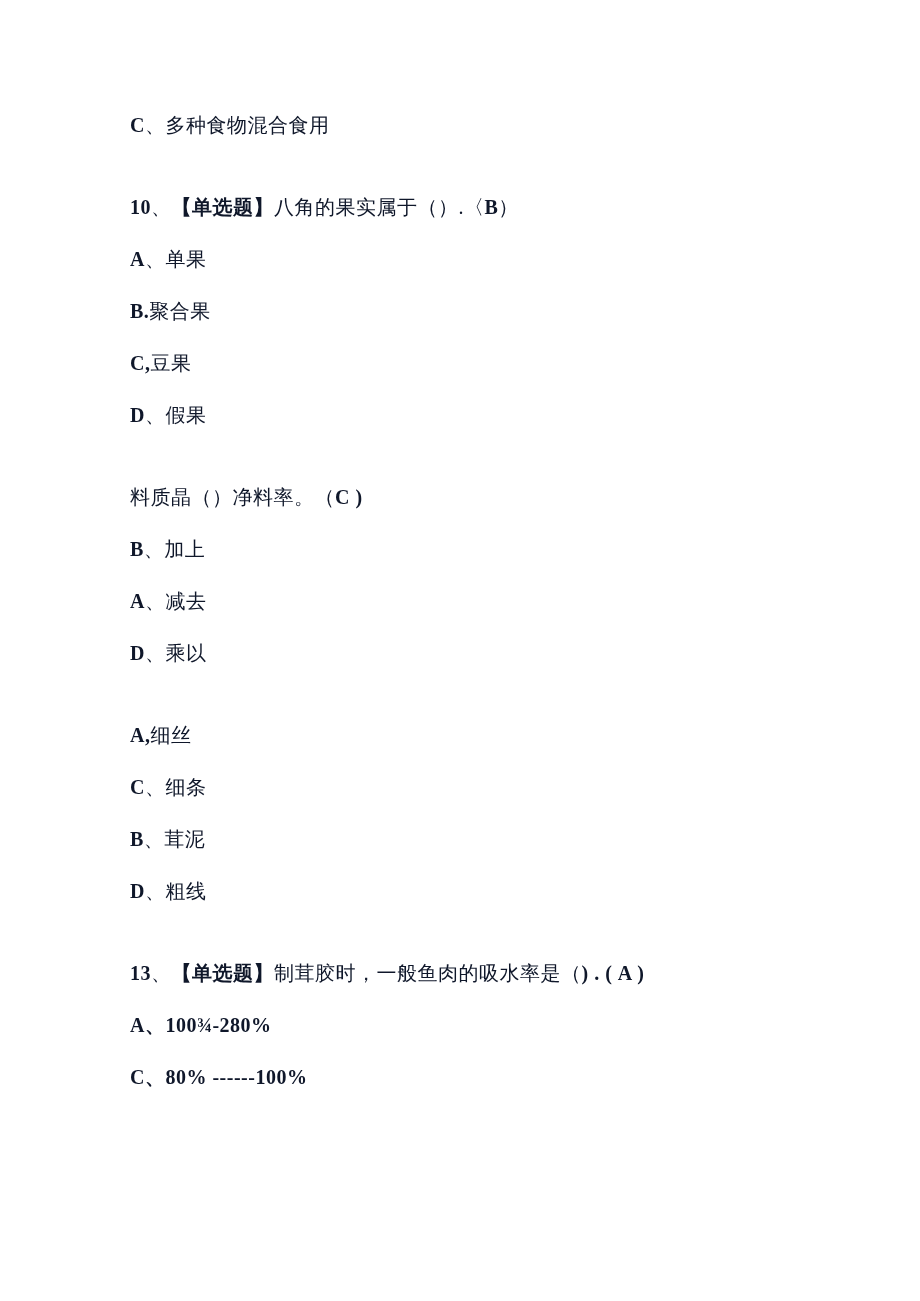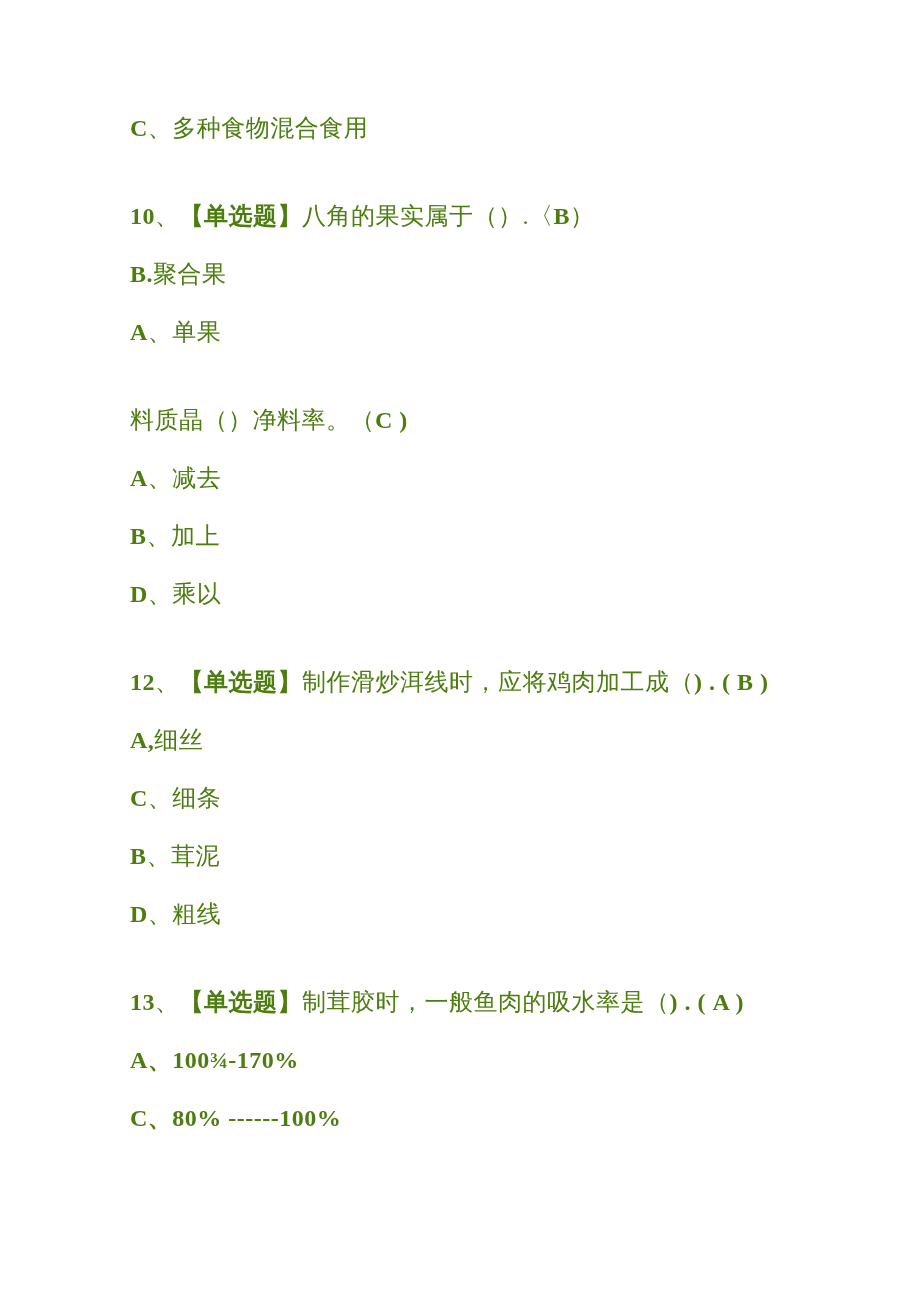--- a/index.html
+++ b/index.html
@@ -7,24 +7,24 @@
     padding: 0;
     background: #ffffff;
     font-family: "SimSun", "宋体", serif;
     width: 920px;
   }
   .page {
     padding: 110px 130px 80px 130px;
     box-sizing: border-box;
   }
   .line {
-    font-size: 24px;
+    font-size: 20px;
     line-height: 1.5;
     margin-bottom: 22px;
-    color: #4d7c0f;
+    color: #0f172a;
     letter-spacing: 0.5px;
   }
   .bold {
     font-weight: bold;
   }
   .gap {
     height: 30px;
   }
 </style>
 </head>
@@ -35,60 +35,63 @@
   <div class="line">
     <span class="bold">C</span><span>、</span><span>多种食物混合食用</span>
   </div>
 
   <div class="gap"></div>
 
   <div class="line">
     <span class="bold">10</span><span>、</span><span class="bold">【单选题】</span><span>八角的果实属于（）.〈</span><span class="bold">B</span><span>）</span>
   </div>
   <div class="line">
+    <span class="bold">A</span><span>、单果</span>
+  </div>
+  <div class="line">
     <span class="bold">B.</span><span>聚合果</span>
   </div>
   <div class="line">
-    <span class="bold">A</span><span>、单果</span>
+    <span class="bold">C,</span><span>豆果</span>
+  </div>
+  <div class="line">
+    <span class="bold">D</span><span>、假果</span>
   </div>
 
   <div class="gap"></div>
 
   <div class="line">
     <span>料质晶（）净料率。（</span><span class="bold">C )</span>
   </div>
   <div class="line">
-    <span class="bold">A</span><span>、减去</span>
+    <span class="bold">B</span><span>、加上</span>
   </div>
   <div class="line">
-    <span class="bold">B</span><span>、加上</span>
+    <span class="bold">A</span><span>、减去</span>
   </div>
   <div class="line">
     <span class="bold">D</span><span>、乘以</span>
   </div>
 
   <div class="gap"></div>
 
-  <div class="line">
-    <span class="bold">12</span><span>、</span><span class="bold">【单选题】</span><span>制作滑炒洱线时，应将鸡肉加工成（</span><span class="bold">) . ( </span><span class="bold">B )</span>
-  </div>
   <div class="line">
     <span class="bold">A,</span><span>细丝</span>
   </div>
   <div class="line">
     <span class="bold">C</span><span>、细条</span>
   </div>
   <div class="line">
     <span class="bold">B</span><span>、茸泥</span>
   </div>
   <div class="line">
     <span class="bold">D</span><span>、粗线</span>
   </div>
 
   <div class="gap"></div>
 
   <div class="line">
     <span class="bold">13</span><span>、</span><span class="bold">【单选题】</span><span>制茸胶时，一般鱼肉的吸水率是（</span><span class="bold">) . ( </span><span class="bold">A )</span>
   </div>
-  <div class="line bold">A、100¾-170%</div>
+  <div class="line bold">A、100¾-280%</div>
   <div class="line bold">C、80% ------100%</div>
 
 </div>
 
 </body></html>

